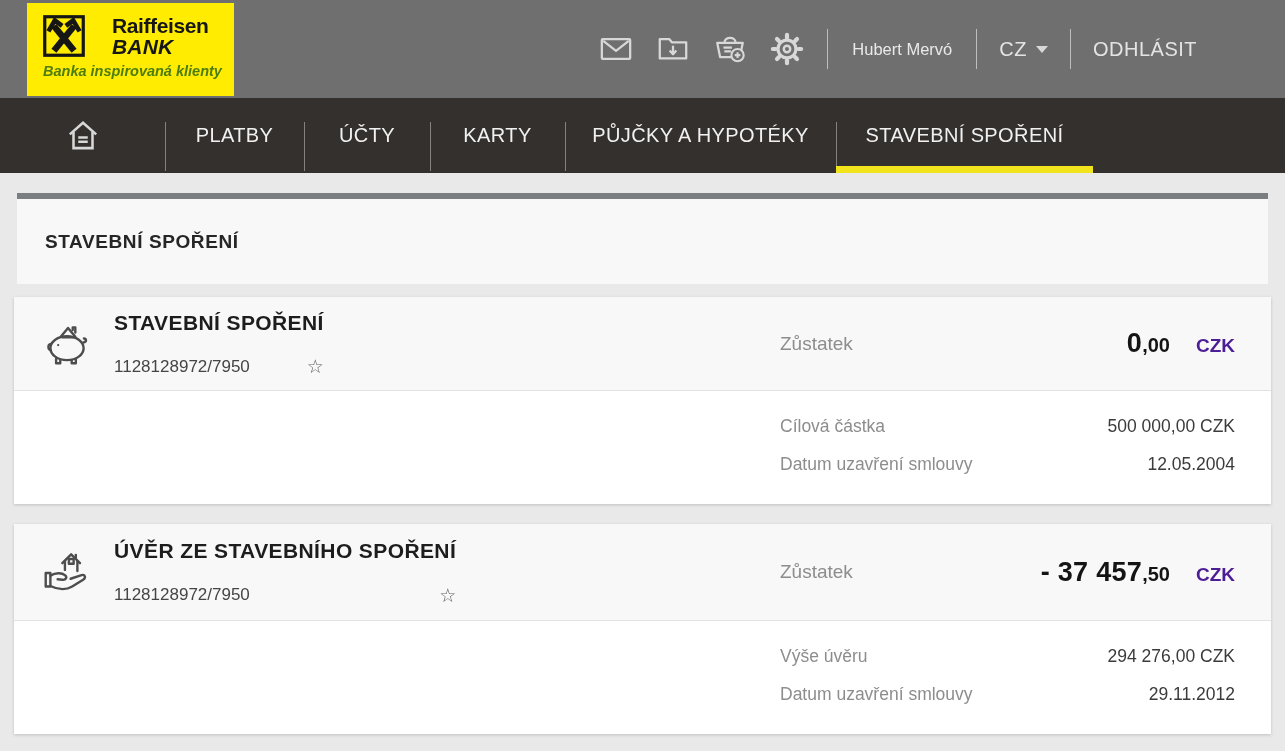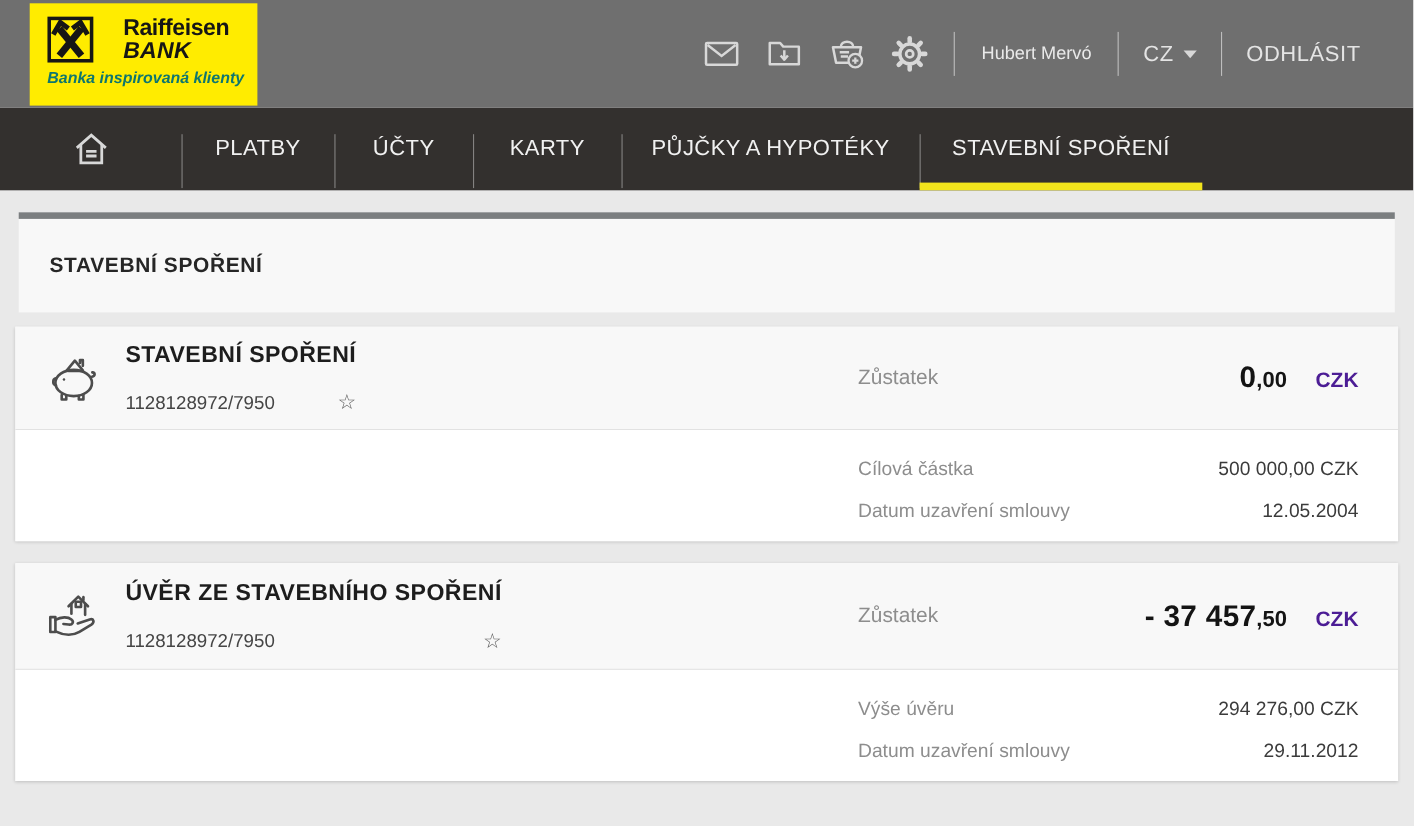--- a/index.html
+++ b/index.html
@@ -7,23 +7,23 @@
   body { font-family:"Liberation Sans", sans-serif; }
   .app { width:1285px; height:751px; background:#e9e9e9; overflow:hidden; position:relative; }
 
   
   .topbar { height:98px; background:#6f6f6f; position:relative; }
   .logo { position:absolute; left:27px; top:3px; width:207px; height:93px; background:#ffec00; cursor:pointer; }
   .logo-top { display:flex; align-items:center; gap:26px; margin:11px 0 0 15px; }
   .logo-mark { width:44px; height:44px; flex:0 0 auto; }
   .brand { color:#161615; font-weight:800; font-size:21px; line-height:21px; letter-spacing:-0.4px; }
   .brand .b2 { font-style:italic; letter-spacing:0.2px; }
-  .logo-tagline { margin:5px 0 0 16px; font-style:italic; font-weight:600; font-size:14.5px; color:#0f766e; }
-
-  .topbar-right { position:absolute; right:0; top:0; height:98px; display:flex; align-items:center; padding-right:48px; }
+  .logo-tagline { margin:5px 0 0 16px; font-style:italic; font-weight:600; font-size:14.5px; color:#4d7c0f; }
+
+  .topbar-right { position:absolute; right:0; top:0; height:98px; display:flex; align-items:center; padding-right:88px; }
   .top-icons { display:flex; align-items:center; }
   .icon-btn { width:34px; height:34px; margin-right:23px; cursor:pointer; }
   .icon-btn svg { width:34px; height:34px; display:block; }
   .vdiv { width:1px; height:40px; background:rgba(255,255,255,0.55); flex:0 0 auto; }
   .user-block { margin:0 24px; color:#e9e9e9; font-size:16.5px; line-height:1.6; cursor:pointer; white-space:nowrap; }
   .lang { margin:0 22px; color:#e4e4e4; font-size:20px; letter-spacing:0.5px; display:flex; align-items:center; gap:9px; cursor:pointer; }
   .caret { width:0; height:0; border-left:6px solid transparent; border-right:6px solid transparent; border-top:7px solid #d8d8d8; display:inline-block; }
   .logout { margin-left:22px; color:#e4e4e4; font-size:20px; letter-spacing:0.5px; cursor:pointer; }
 
   
@@ -51,21 +51,21 @@
   .acct-icon svg { width:54px; height:54px; display:block; }
   .acct-title { font-size:21px; font-weight:800; letter-spacing:0.4px; color:#1d1d1d; }
   .acct-number { margin-top:22px; font-size:17px; color:#454545; display:flex; align-items:center; gap:7px;justify-content:space-between; }
   .fav-star { font-size:19px; color:#5e5e5e; cursor:pointer; line-height:1; }
   .bal-label { font-size:19px; color:#8d8d8d; }
   .balance { margin-left:auto; display:flex; align-items:baseline; white-space:nowrap; }
   .bal-main { font-size:27px; font-weight:800; color:#141414; letter-spacing:0.3px; }
   .bal-dec { font-size:20px; font-weight:800; color:#141414; }
   .bal-cur { font-size:19px; font-weight:700; color:#4c1d95; margin-left:26px; }
 
-  .card-body { padding:16px 36px 9px 766px; background:#fff; }
+  .card-body { padding:16px 36px 21px 766px; background:#fff; }
   .detail-row { display:flex; justify-content:space-between; align-items:center; height:38px; font-size:17.5px; }
   .detail-label { color:#8d8d8d; }
   .detail-value { color:#3b3b3b; }
 </style>
 </head>
 <body>
 
 <div class="app">
 
   <header class="topbar">

